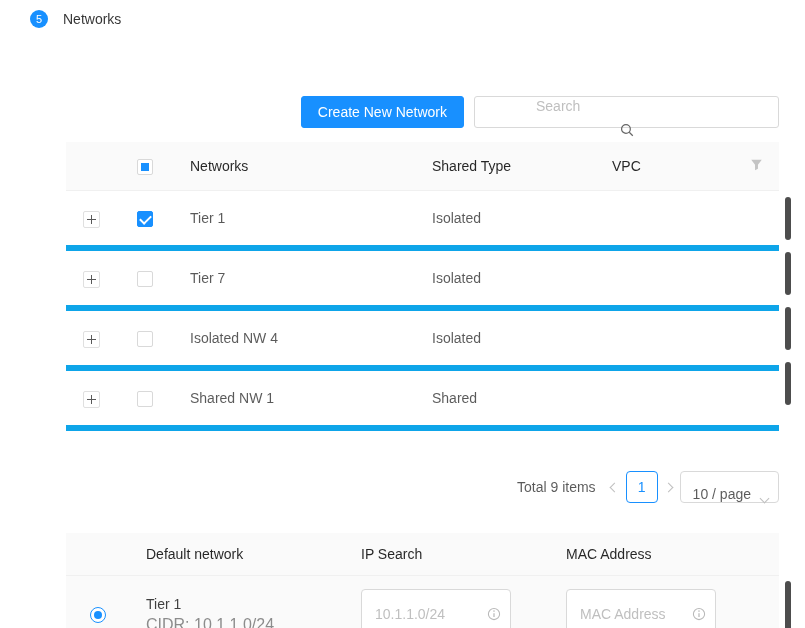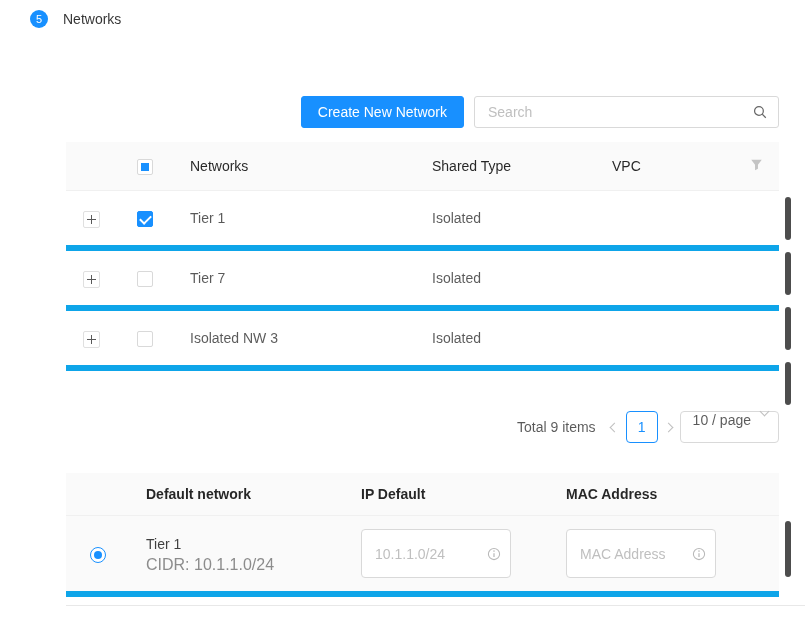--- a/index.html
+++ b/index.html
@@ -30,21 +30,21 @@
   .toolbar { display: flex; justify-content: flex-end; align-items: center; gap: 10px; margin-bottom: 14px; height: 32px; }
   .btn-primary {
     height: 32px; padding: 0 16px;
     background: #1890ff; border: 1px solid #1890ff; color: #fff;
     font-size: 14px; font-family: inherit; border-radius: 3px; cursor: pointer;
   }
   .search-box {
     width: 305px; height: 32px;
     border: 1px solid #d9d9d9; border-radius: 3px;
     display: flex; align-items: center; gap: 8px;
-    padding: 0 11px; background: #fff;
+    padding: 0 11px; background: #fff; flex-direction: column;
   }
   .search-box input {
     flex: 1; min-width: 0; border: none; outline: none;
     font-size: 14px; font-family: inherit; color: rgba(0,0,0,0.65); background: transparent;
   }
   .search-box input::placeholder { color: #bfbfbf; }
   .search-icon { display: inline-flex; cursor: pointer; }
 
   
   .table-wrap { position: relative; }
@@ -131,27 +131,27 @@
   .chev-down  { transform: rotate(45deg); margin-top: -4px; }
   .pg-active {
     min-width: 32px; height: 32px; background: #fff;
     border: 1px solid #1890ff; border-radius: 4px; color: #1890ff;
     font-size: 14px; font-family: inherit;
     display: inline-flex; align-items: center; justify-content: center; cursor: pointer;
   }
   .pg-select {
     height: 32px; min-width: 91px; background: #fff;
     border: 1px solid #d9d9d9; border-radius: 4px;
-    display: inline-flex; align-items: flex-start; justify-content: space-between;
+    display: inline-flex; align-items: flex-end; justify-content: space-between;
     padding: 0 10px 0 12px; gap: 10px; cursor: pointer; color: rgba(0,0,0,0.65);
   }
 
   
   .table2-wrap { margin-top: 30px; }
-  .table2 thead th { padding: 10px 16px; font-weight: bold; }
+  .table2 thead th { padding: 10px 16px; }
   .table2 tbody td { background: #fafafa; padding: 13px 16px; }
   .net-name { color: rgba(0,0,0,0.75); line-height: 20px; }
   .net-cidr { font-size: 16px; color: #8c8c8c; line-height: 18px; margin-top: 2px; }
 
   .input-wrap {
     width: 150px; height: 49px; background: #fff;
     border: 1px solid #d9d9d9; border-radius: 4px;
     display: inline-flex; align-items: center; gap: 6px; padding: 0 9px 0 11px;
   }
   .input-wrap input {
@@ -230,22 +230,30 @@
             <td class="c-center"><button class="expand-btn"></button></td>
             <td class="c-center"><span class="checkbox"></span></td>
             <td>Tier 7</td>
             <td>Isolated</td>
             <td></td>
             <td></td>
           </tr>
           <tr>
             <td class="c-center"><button class="expand-btn"></button></td>
             <td class="c-center"><span class="checkbox"></span></td>
-            <td>Isolated NW 3</td>
+            <td>Isolated NW 4</td>
             <td>Isolated</td>
+            <td></td>
+            <td></td>
+          </tr>
+          <tr>
+            <td class="c-center"><button class="expand-btn"></button></td>
+            <td class="c-center"><span class="checkbox"></span></td>
+            <td>Shared NW 1</td>
+            <td>Shared</td>
             <td></td>
             <td></td>
           </tr>
         </tbody>
       </table>
       <span class="thumb t1-thumb-0"></span>
       <span class="thumb t1-thumb-1"></span>
       <span class="thumb t1-thumb-2"></span>
       <span class="thumb t1-thumb-3"></span>
     </div>
@@ -270,21 +278,21 @@
         <colgroup>
           <col style="width:64px">
             <col style="width:215px">
             <col style="width:205px">
             <col style="width:229px">
         </colgroup>
         <thead>
           <tr>
             <th></th>
             <th>Default network</th>
-            <th>IP Default</th>
+            <th>IP Search</th>
             <th>MAC Address</th>
           </tr>
         </thead>
         <tbody>
           <tr>
             <td class="c-center">
               <span class="radio checked"></span>
             </td>
             <td>
               <div class="net-name">Tier 1</div>

